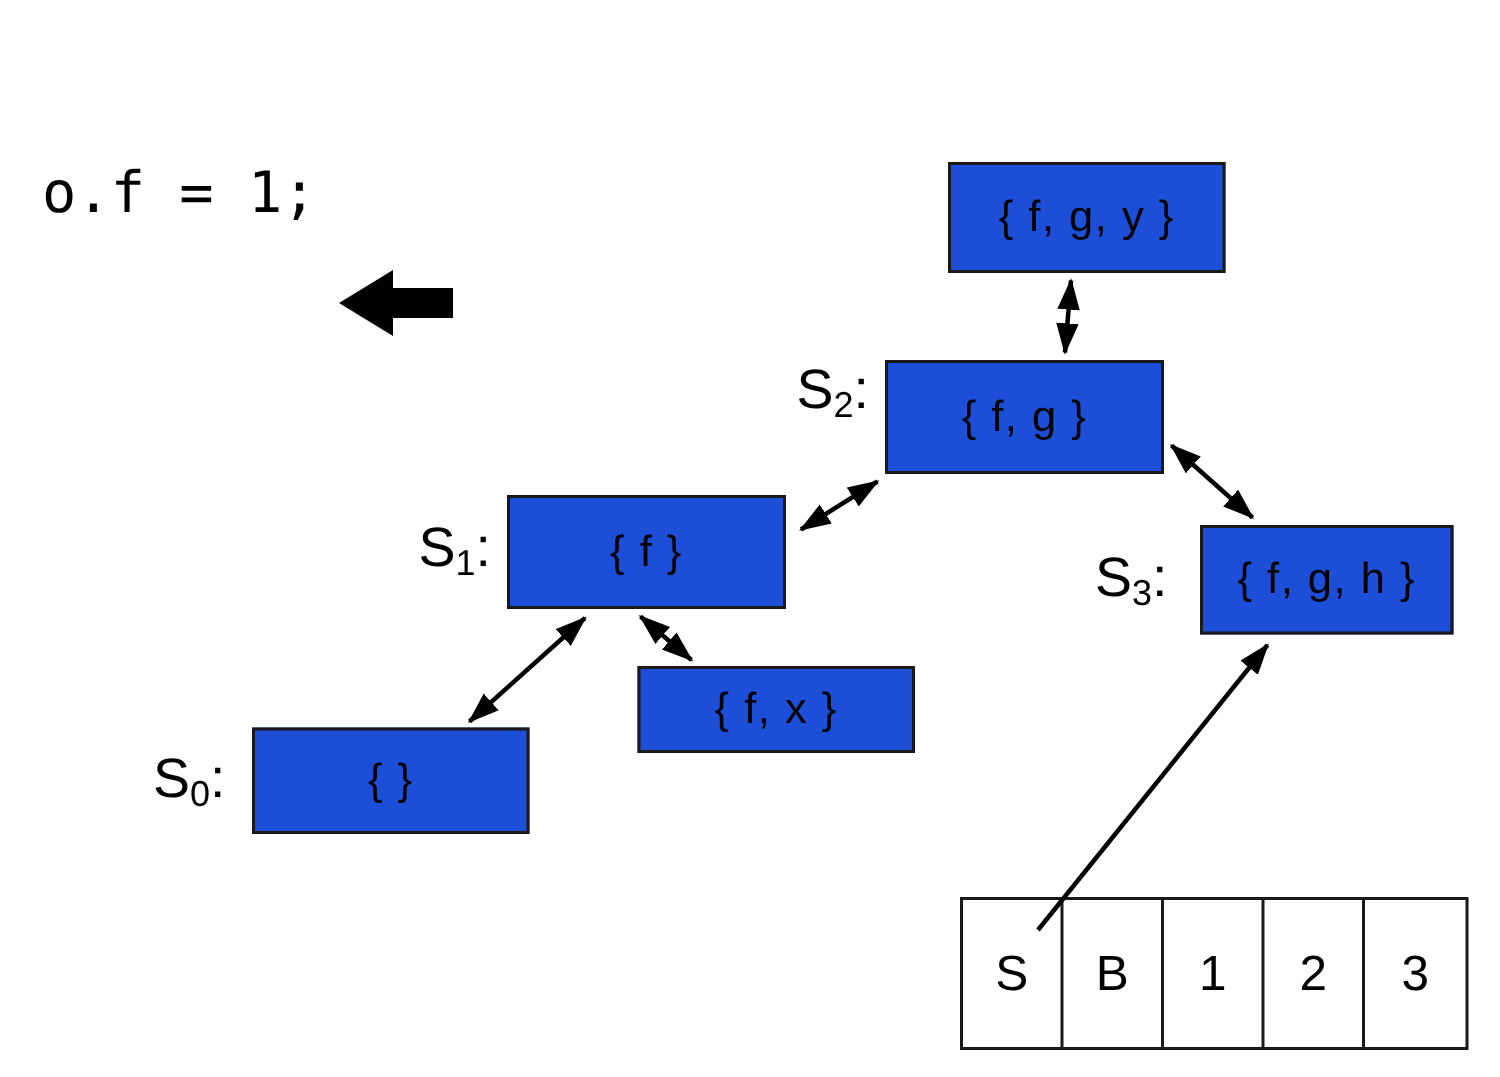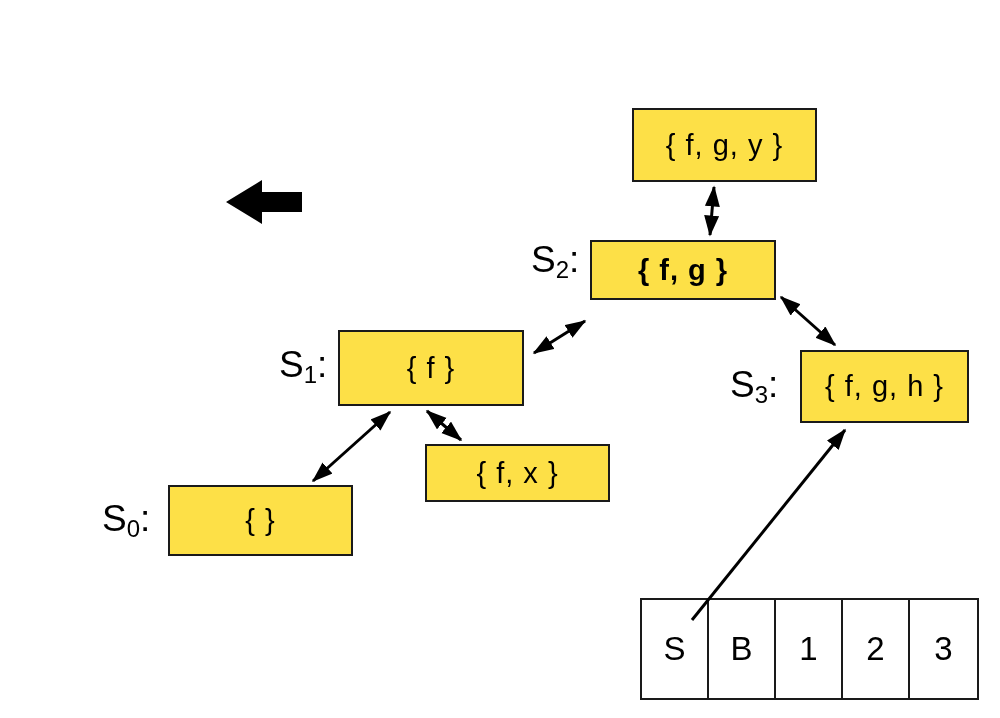--- a/index.html
+++ b/index.html
@@ -18,21 +18,21 @@
     top: 8px;
     font-family: "DejaVu Sans Mono", monospace;
     font-size: 38px;
     line-height: 48px;
     color: #000000;
     white-space: pre;
   }
   .node {
     position: absolute;
     border: 2px solid #1a1a1a;
-    background: #fde047;
+    background: #1d4ed8;
     display: flex;
     align-items: center;
     justify-content: center;
     font-size: 29px;
     color: #000000;
     letter-spacing: 1px;
   }
   .slabel {
     position: absolute;
     font-size: 37px;
@@ -69,28 +69,29 @@
     height: 718px;
     pointer-events: none;
   }
 </style>
 </head>
 <body>
 
 <div class="canvas">
 
   <div class="code">
+    <div>o.f = 1;</div>
   </div>
 
   <div class="node" style="left:632px; top:108px; width:185px; height:74px;">
     <span>{ f, g, y }</span>
   </div>
 
   <div class="slabel" style="left:531px; top:239px;"><span>S</span><sub>2</sub><span>:</span></div>
-  <div class="node" style="left:590px; top:240px; width:186px; height:60px;font-weight:bold;">
+  <div class="node" style="left:590px; top:240px; width:186px; height:76px;">
     <span>{ f, g }</span>
   </div>
 
   <div class="slabel" style="left:279px; top:344px;"><span>S</span><sub>1</sub><span>:</span></div>
   <div class="node" style="left:338px; top:330px; width:186px; height:76px;">
     <span>{ f }</span>
   </div>
 
   <div class="node" style="left:425px; top:444px; width:185px; height:58px;">
     <span>{ f, x }</span>

